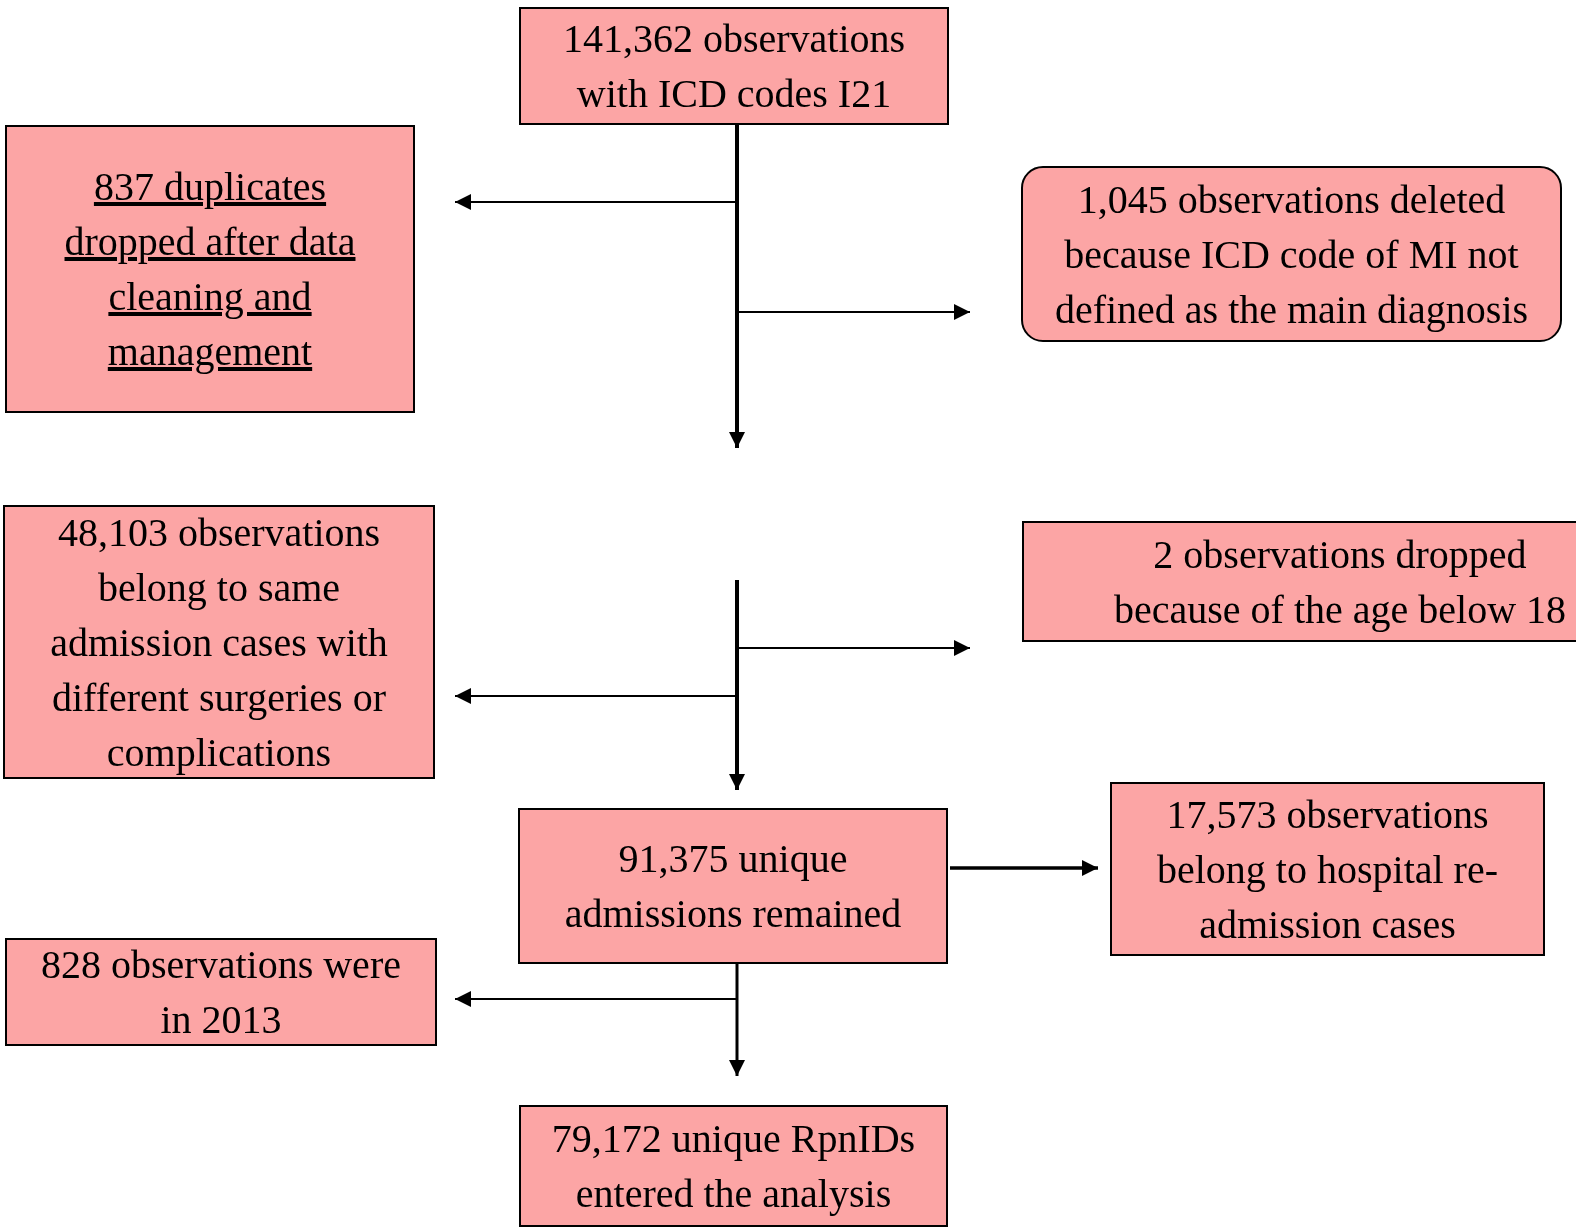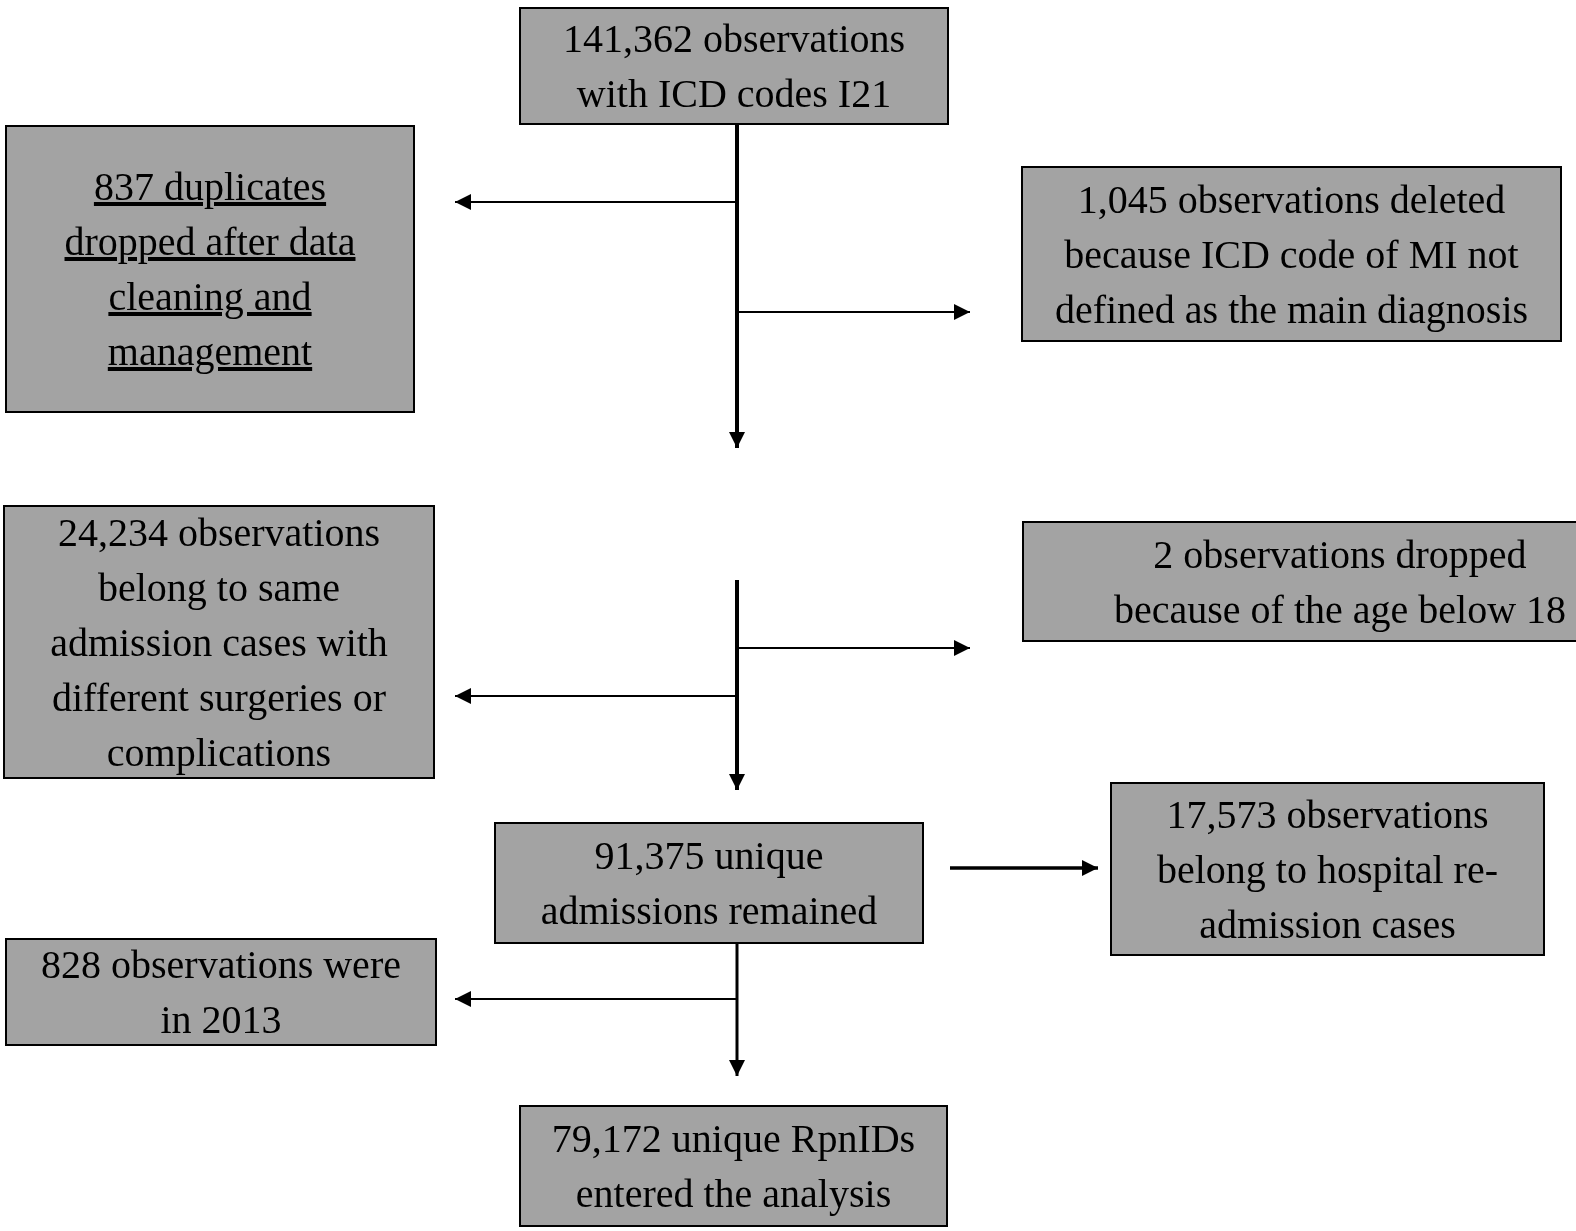--- a/index.html
+++ b/index.html
@@ -22,39 +22,39 @@
   }
   svg.connectors line {
     stroke: #000000;
   }
   svg.connectors marker path {
     fill: #000000;
   }
   .node {
     position: absolute;
     box-sizing: border-box;
-    background: #a3a3a3;
+    background: #fca5a5;
     border: 2.5px solid #000000;
     color: #000000;
     display: flex;
     align-items: center;
     justify-content: center;
     text-align: center;
     font-size: 40px;
     line-height: 1.375;
     white-space: pre-line;
   }
   
   .n-source   { left: 519px;  top: 7px;    width: 430px; height: 118px; }
   .n-dup      { left: 5px;    top: 125px;  width: 410px; height: 288px; text-decoration: underline; }
-  .n-icd      { left: 1021px; top: 166px;  width: 541px; height: 176px; }
+  .n-icd      { left: 1021px; top: 166px;  width: 541px; height: 176px; border-radius: 22px; }
   .n-remained { left: 518px;  top: 460px;  width: 430px; height: 122px; }
   .n-same     { left: 3px;    top: 505px;  width: 432px; height: 274px; }
   .n-age      { left: 1022px; top: 521px;  width: 636px; height: 121px; }
-  .n-unique   { left: 494px;  top: 808px;  width: 430px; height: 122px; margin-top: 14px; }
+  .n-unique   { left: 518px;  top: 808px;  width: 430px; height: 156px; }
   .n-readm    { left: 1110px; top: 782px;  width: 435px; height: 174px; }
   .n-2013     { left: 5px;    top: 938px;  width: 432px; height: 108px; }
   .n-final    { left: 519px;  top: 1105px; width: 429px; height: 122px; }
 </style>
 </head>
 <body>
 
 <div class="canvas">
 
   <svg class="connectors" width="1576" height="1231" viewBox="0 0 1576 1231">
@@ -76,21 +76,21 @@
 
   <div class="node n-source">141,362 observations
 with ICD codes I21</div>
   <div class="node n-dup">837 duplicates
 dropped after data
 cleaning and
 management</div>
   <div class="node n-icd">1,045 observations deleted
 because ICD code of MI not
 defined as the main diagnosis</div>
-  <div class="node n-same">24,234 observations
+  <div class="node n-same">48,103 observations
 belong to same
 admission cases with
 different surgeries or
 complications</div>
   <div class="node n-age">2 observations dropped
 because of the age below 18</div>
   <div class="node n-unique">91,375 unique
 admissions remained</div>
   <div class="node n-readm">17,573 observations
 belong to hospital re-

